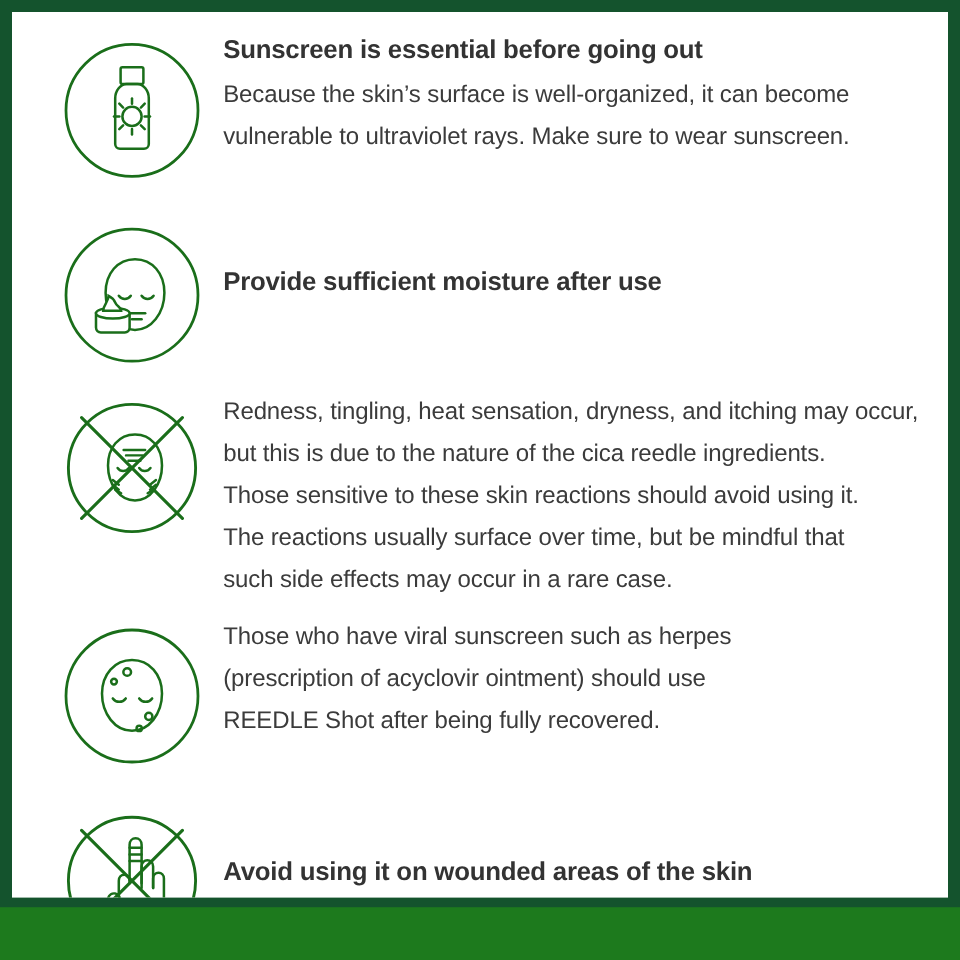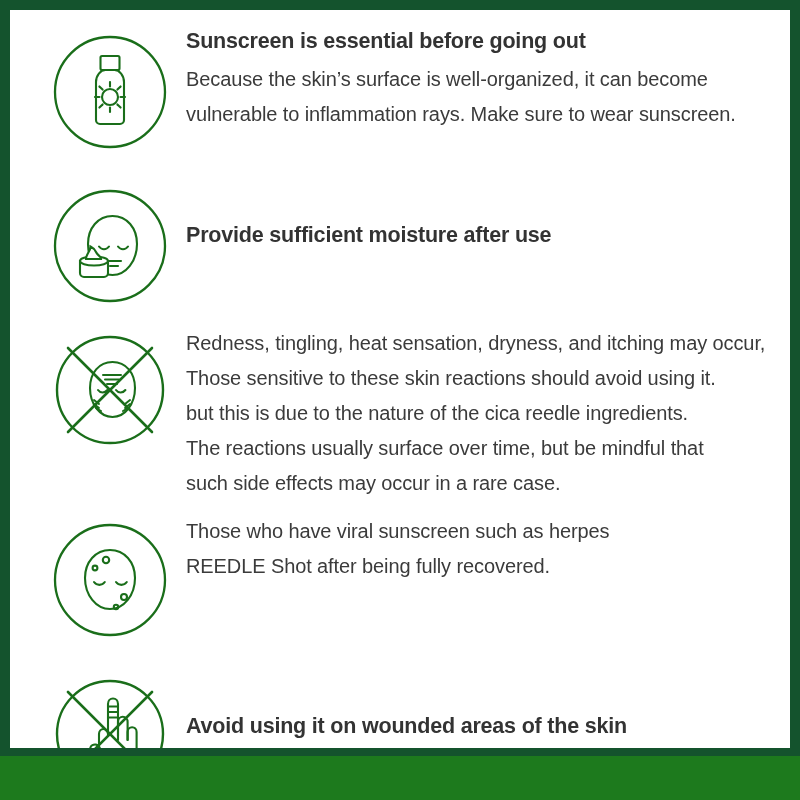--- a/index.html
+++ b/index.html
@@ -111,21 +111,21 @@
             <line x1="65.4" y1="70.4" x2="68.6" y2="73.6"></line>
             <line x1="68.6" y1="52.4" x2="65.4" y2="55.6"></line>
             <line x1="50.6" y1="70.4" x2="47.4" y2="73.6"></line>
           </g>
         </svg>
       </div>
       <div class="text-cell">
         <div class="heading">Sunscreen is essential before going out</div>
         <div class="body-block">
           <div class="body-line">Because the skin’s surface is well-organized, it can become</div>
-          <div class="body-line">vulnerable to inflammation rays. Make sure to wear sunscreen.</div>
+          <div class="body-line">vulnerable to ultraviolet rays. Make sure to wear sunscreen.</div>
         </div>
       </div>
     </div>
 
     <div class="section" id="section-2">
       <div class="icon-cell">
         <svg width="116" height="116" viewBox="0 0 116 116" fill="none" stroke="#1a6e1a" stroke-width="2.1">
           <circle cx="58" cy="58" r="55" stroke-width="2.3"></circle>
           <path d="M36 56c0-16 10-28 24.5-28S85 40 85 56c0 17-11 31-24.5 31S36 73 36 56z"></path>
           <path d="M47 58.5c2.6 3.6 7.4 3.6 10 0" stroke-linecap="round"></path>
@@ -158,22 +158,22 @@
           </g>
           <g stroke-linecap="round" stroke-width="2.6">
             <line x1="18" y1="18" x2="102" y2="102"></line>
             <line x1="102" y1="18" x2="18" y2="102"></line>
           </g>
         </svg>
       </div>
       <div class="text-cell">
         <div class="body-block" style="margin-top:10px">
           <div class="body-line">Redness, tingling, heat sensation, dryness, and itching may occur,</div>
+          <div class="body-line">but this is due to the nature of the cica reedle ingredients.</div>
           <div class="body-line">Those sensitive to these skin reactions should avoid using it.</div>
-          <div class="body-line">but this is due to the nature of the cica reedle ingredients.</div>
           <div class="body-line">The reactions usually surface over time, but be mindful that</div>
           <div class="body-line">such side effects may occur in a rare case.</div>
         </div>
       </div>
     </div>
 
     <div class="section" id="section-4">
       <div class="icon-cell">
         <svg width="116" height="116" viewBox="0 0 116 116" fill="none" stroke="#1a6e1a" stroke-width="2.1">
           <circle cx="58" cy="58" r="55" stroke-width="2.3"></circle>
@@ -182,20 +182,21 @@
           <path d="M64 60c2.8 3.8 8 3.8 10.8 0" stroke-linecap="round"></path>
           <circle cx="54" cy="38" r="3.2"></circle>
           <circle cx="43" cy="46" r="2.4"></circle>
           <circle cx="72" cy="75" r="3"></circle>
           <circle cx="64" cy="85" r="2.2"></circle>
         </svg>
       </div>
       <div class="text-cell">
         <div class="body-block">
           <div class="body-line">Those who have viral sunscreen such as herpes</div>
+          <div class="body-line">(prescription of acyclovir ointment) should use</div>
           <div class="body-line">REEDLE Shot after being fully recovered.</div>
         </div>
       </div>
     </div>
 
     <div class="section" id="section-5">
       <div class="icon-cell">
         <svg width="120" height="120" viewBox="0 0 120 120" fill="none" stroke="#1a6e1a" stroke-width="2.4">
           <circle cx="60" cy="60" r="53"></circle>
           <g stroke-width="2.1" stroke-linecap="round" stroke-linejoin="round">

